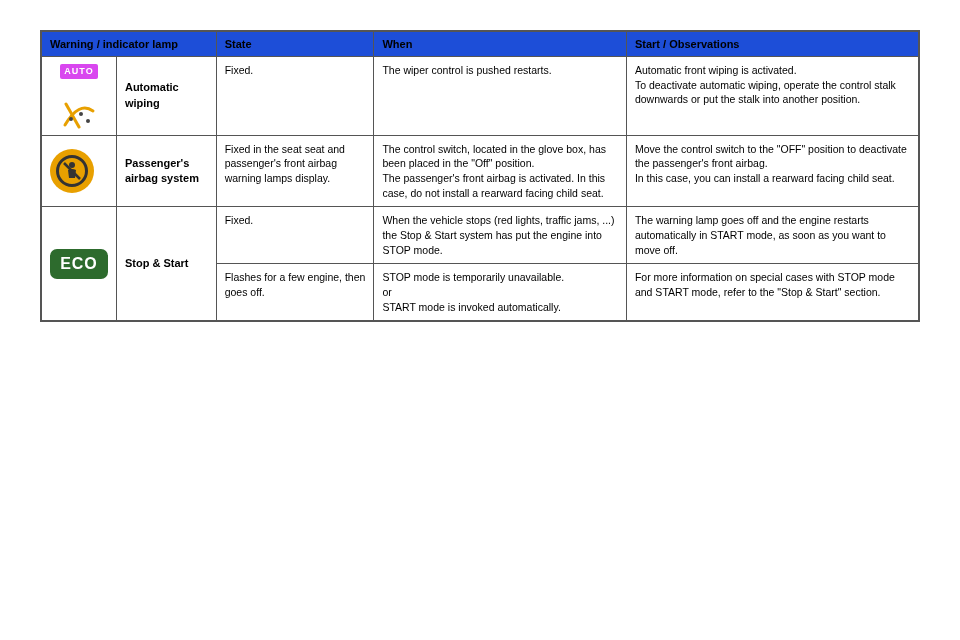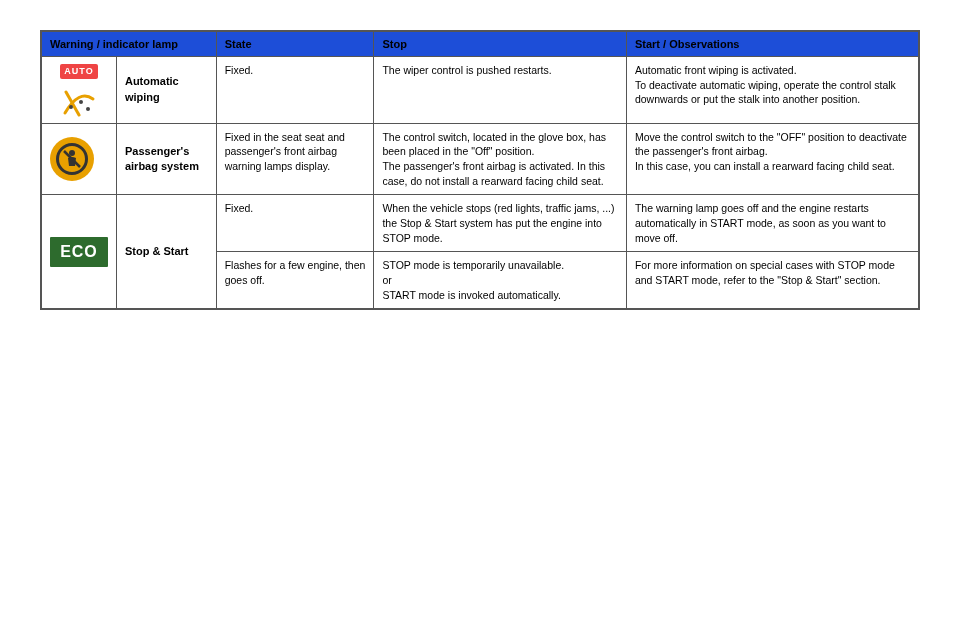--- a/index.html
+++ b/index.html
@@ -51,28 +51,28 @@
       font-size: 11px;
       width: 100px;
     }
     
     .icon-auto {
       display: inline-flex;
       flex-direction: column;
       align-items: center;
     }
     .auto-badge {
-      background: #ef4444;
+      background: #d946ef;
       color: #fff;
       font-weight: bold;
       font-size: 9px;
       padding: 1px 4px;
       border-radius: 2px;
       letter-spacing: 1px;
-      margin-bottom: 8px;
+      margin-bottom: 20px;
     }
     .auto-wiper {
       width: 36px;
       height: 30px;
     }
     
     .icon-airbag {
       width: 44px;
       height: 44px;
       background: #e8a000;
@@ -92,39 +92,39 @@
       justify-content: center;
       position: relative;
     }
     
     .icon-eco {
       background: #2d6b2d;
       color: #fff;
       font-weight: bold;
       font-size: 16px;
       padding: 4px 8px;
-      border-radius: 1px;
+      border-radius: 7px;
       letter-spacing: 1px;
     }
     .bold-label {
       font-weight: bold;
       font-size: 11px;
       text-align: right;
     }
   </style>
 </head>
 <body>
 
 <div class="table-wrapper">
   <table>
     <thead>
       <tr>
         <th colspan="2" class="col-warning">Warning / indicator lamp</th>
         <th class="col-state">State</th>
-        <th class="col-cause">Stop</th>
+        <th class="col-cause">When</th>
         <th class="col-action">Start / Observations</th>
       </tr>
     </thead>
     <tbody>
 
       <tr>
         <td class="icon-cell">
           <div class="icon-auto">
             <div class="auto-badge">AUTO</div>
             <svg class="auto-wiper" viewBox="0 0 36 30">

